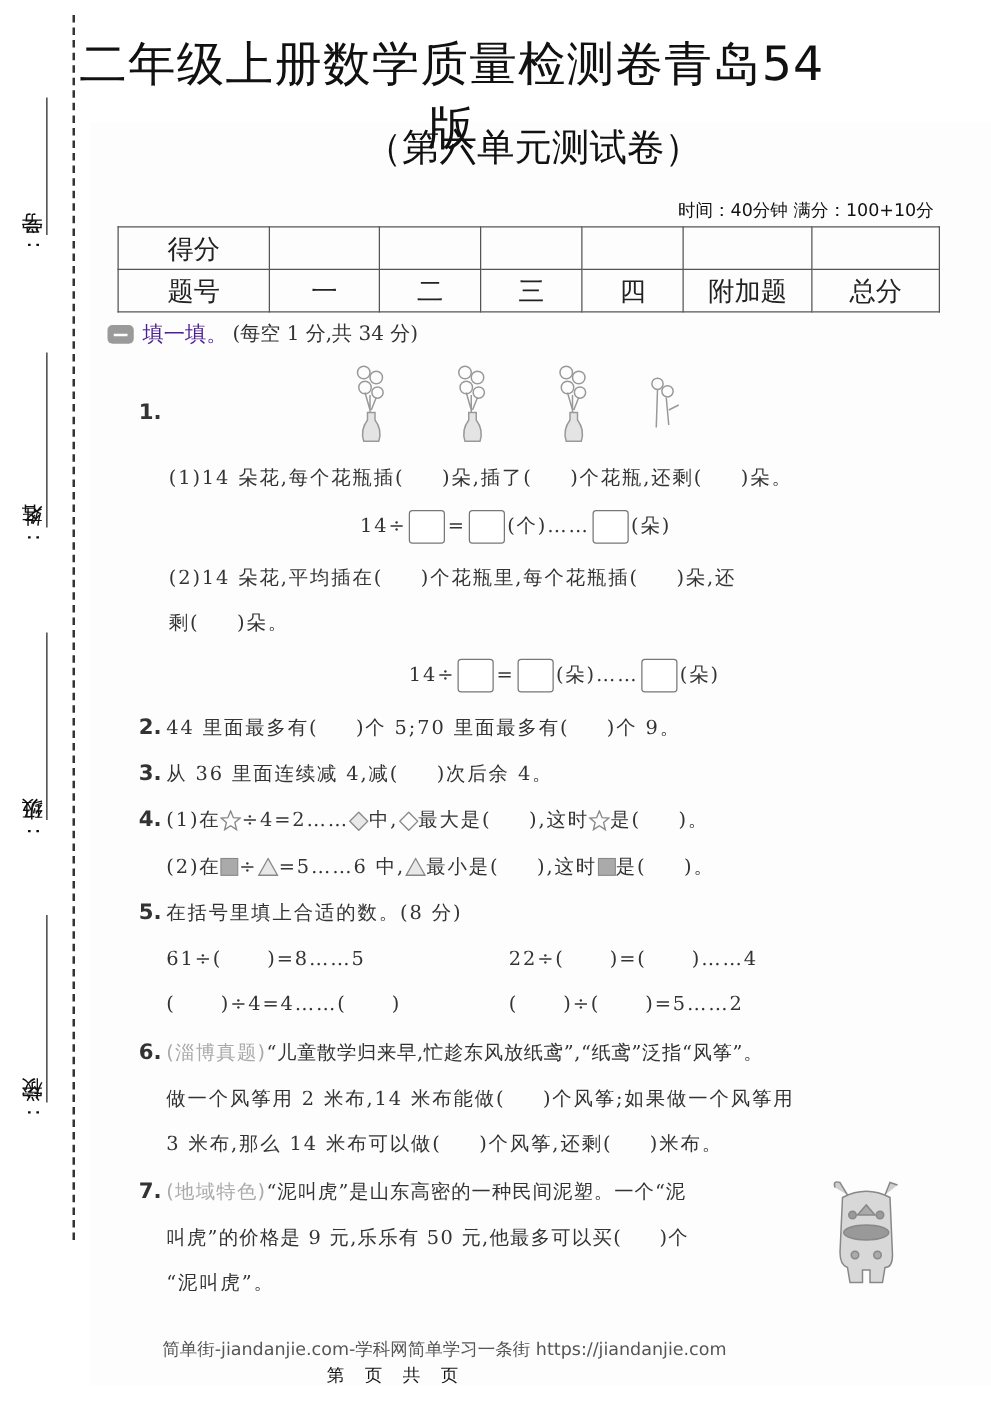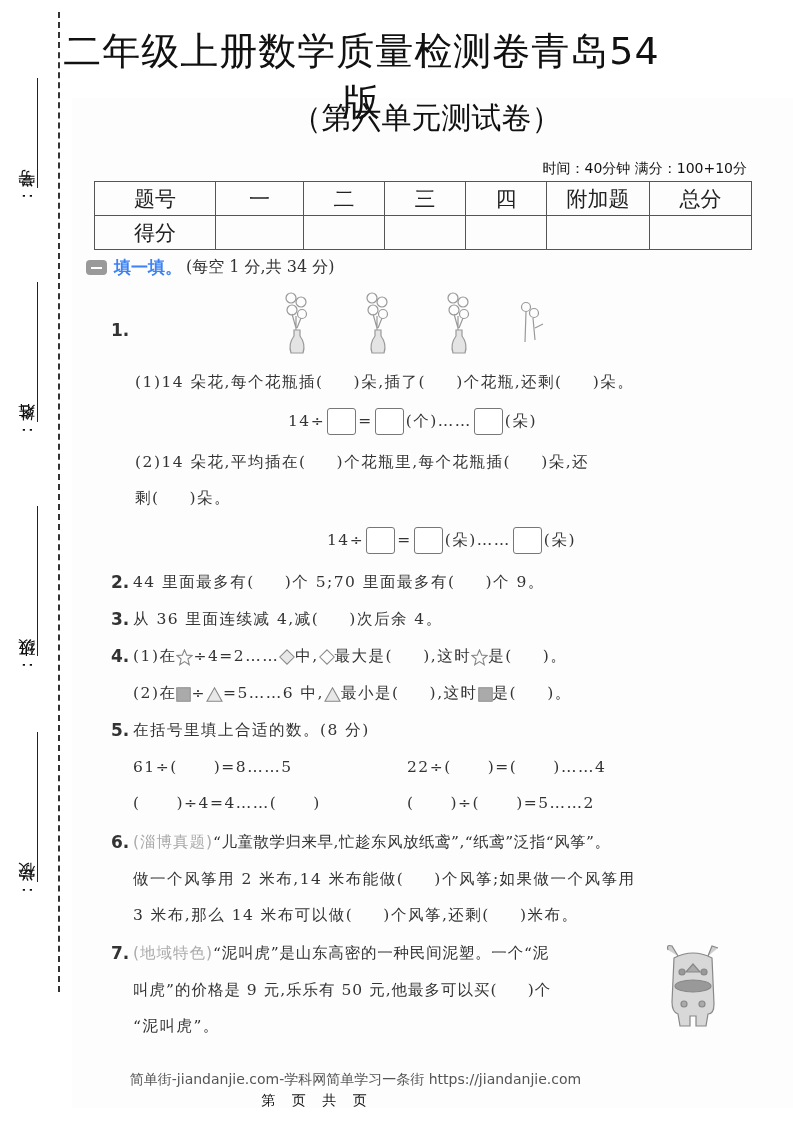--- a/index.html
+++ b/index.html
@@ -45,21 +45,21 @@
     border:1.5px solid #555; text-align:center; height:33px; padding:0;
   }
   .sec-head {
     position:absolute; left:86px; top:256px; font-size:16px; display:flex; align-items:center;
   }
   .sec-badge {
     width:21px; height:15px; background:#9a9a9a; border-radius:4px; margin-right:7px;
     display:flex; align-items:center; justify-content:center;
   }
   .sec-badge span { display:block; width:11px; height:2px; background:#fff; }
-  .sec-title { font-family:"DejaVu Sans", sans-serif; font-weight:bold; font-size:17px; color:#3b82f6; }
+  .sec-title { font-family:"DejaVu Sans", sans-serif; font-weight:normal; font-size:17px; color:#4c1d95; }
   .sec-note { color:#333; font-size:16px; margin-left:4px; }
   .qnum {
     position:absolute; left:111px; font-family:"DejaVu Sans", sans-serif; font-weight:bold;
     font-size:17px; color:#333;
   }
   .line {
     position:absolute; font-size:15.5px; color:#333; white-space:nowrap; letter-spacing:1.5px;
   }
   .gap { display:inline-block; }
   .box {
@@ -95,36 +95,36 @@
 
 <div class="page-shade"></div>
 
 <div class="title">二年级上册数学质量检测卷青岛54版</div>
 <div class="subtitle">（第六单元测试卷）</div>
 <div class="meta">时间：40分钟  满分：100+10分</div>
 
 <table class="score">
   <tbody>
       <tr>
+    <td>得分</td>
+    <td></td>
+    <td></td>
+    <td></td>
+    <td></td>
+    <td></td>
+    <td></td>
+  </tr>
+  <tr>
     <td style="width:120px">题号</td>
     <td style="width:87px">一</td>
     <td style="width:80px">二</td>
     <td style="width:80px">三</td>
     <td style="width:80px">四</td>
     <td style="width:102px">附加题</td>
     <td style="width:101px">总分</td>
-  </tr>
-  <tr>
-    <td>得分</td>
-    <td></td>
-    <td></td>
-    <td></td>
-    <td></td>
-    <td></td>
-    <td></td>
   </tr>
 </tbody>
   </table>
 
 <div class="sec-head">
   <div class="sec-badge">
       <span></span>
     </div>
   <span class="sec-title">填一填。</span>
   <span class="sec-note">(每空 1 分,共 34 分)</span>

